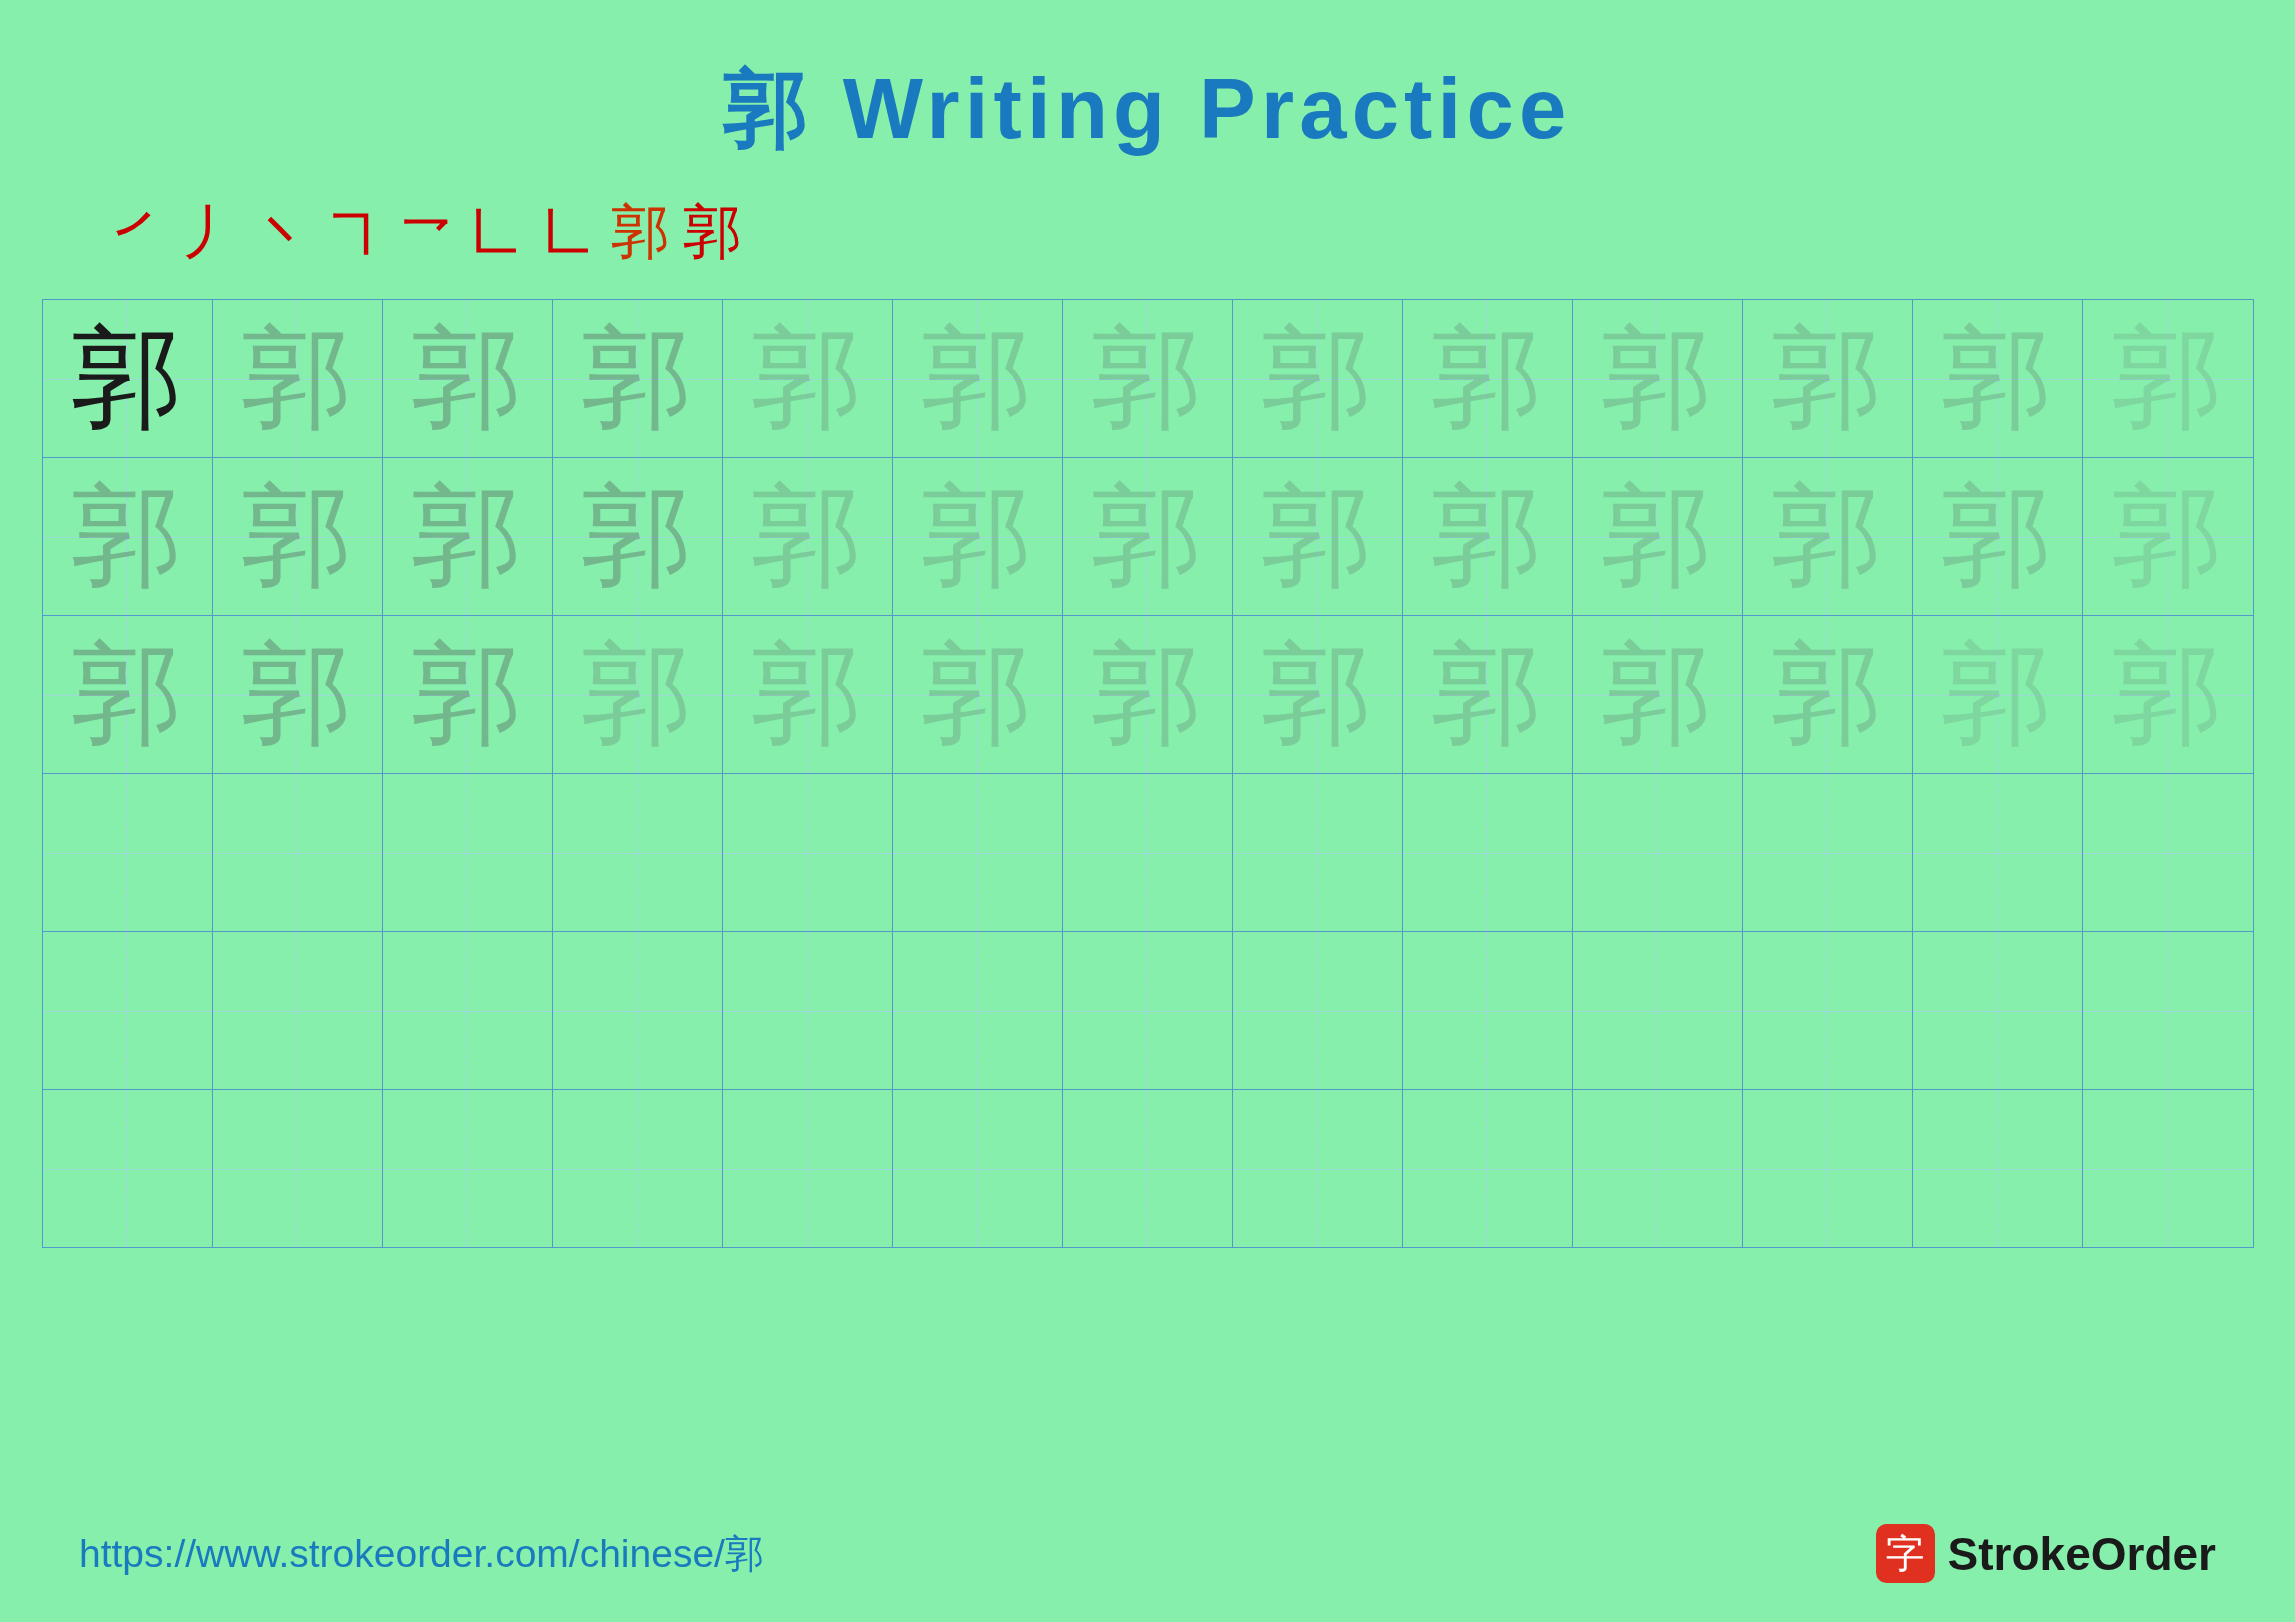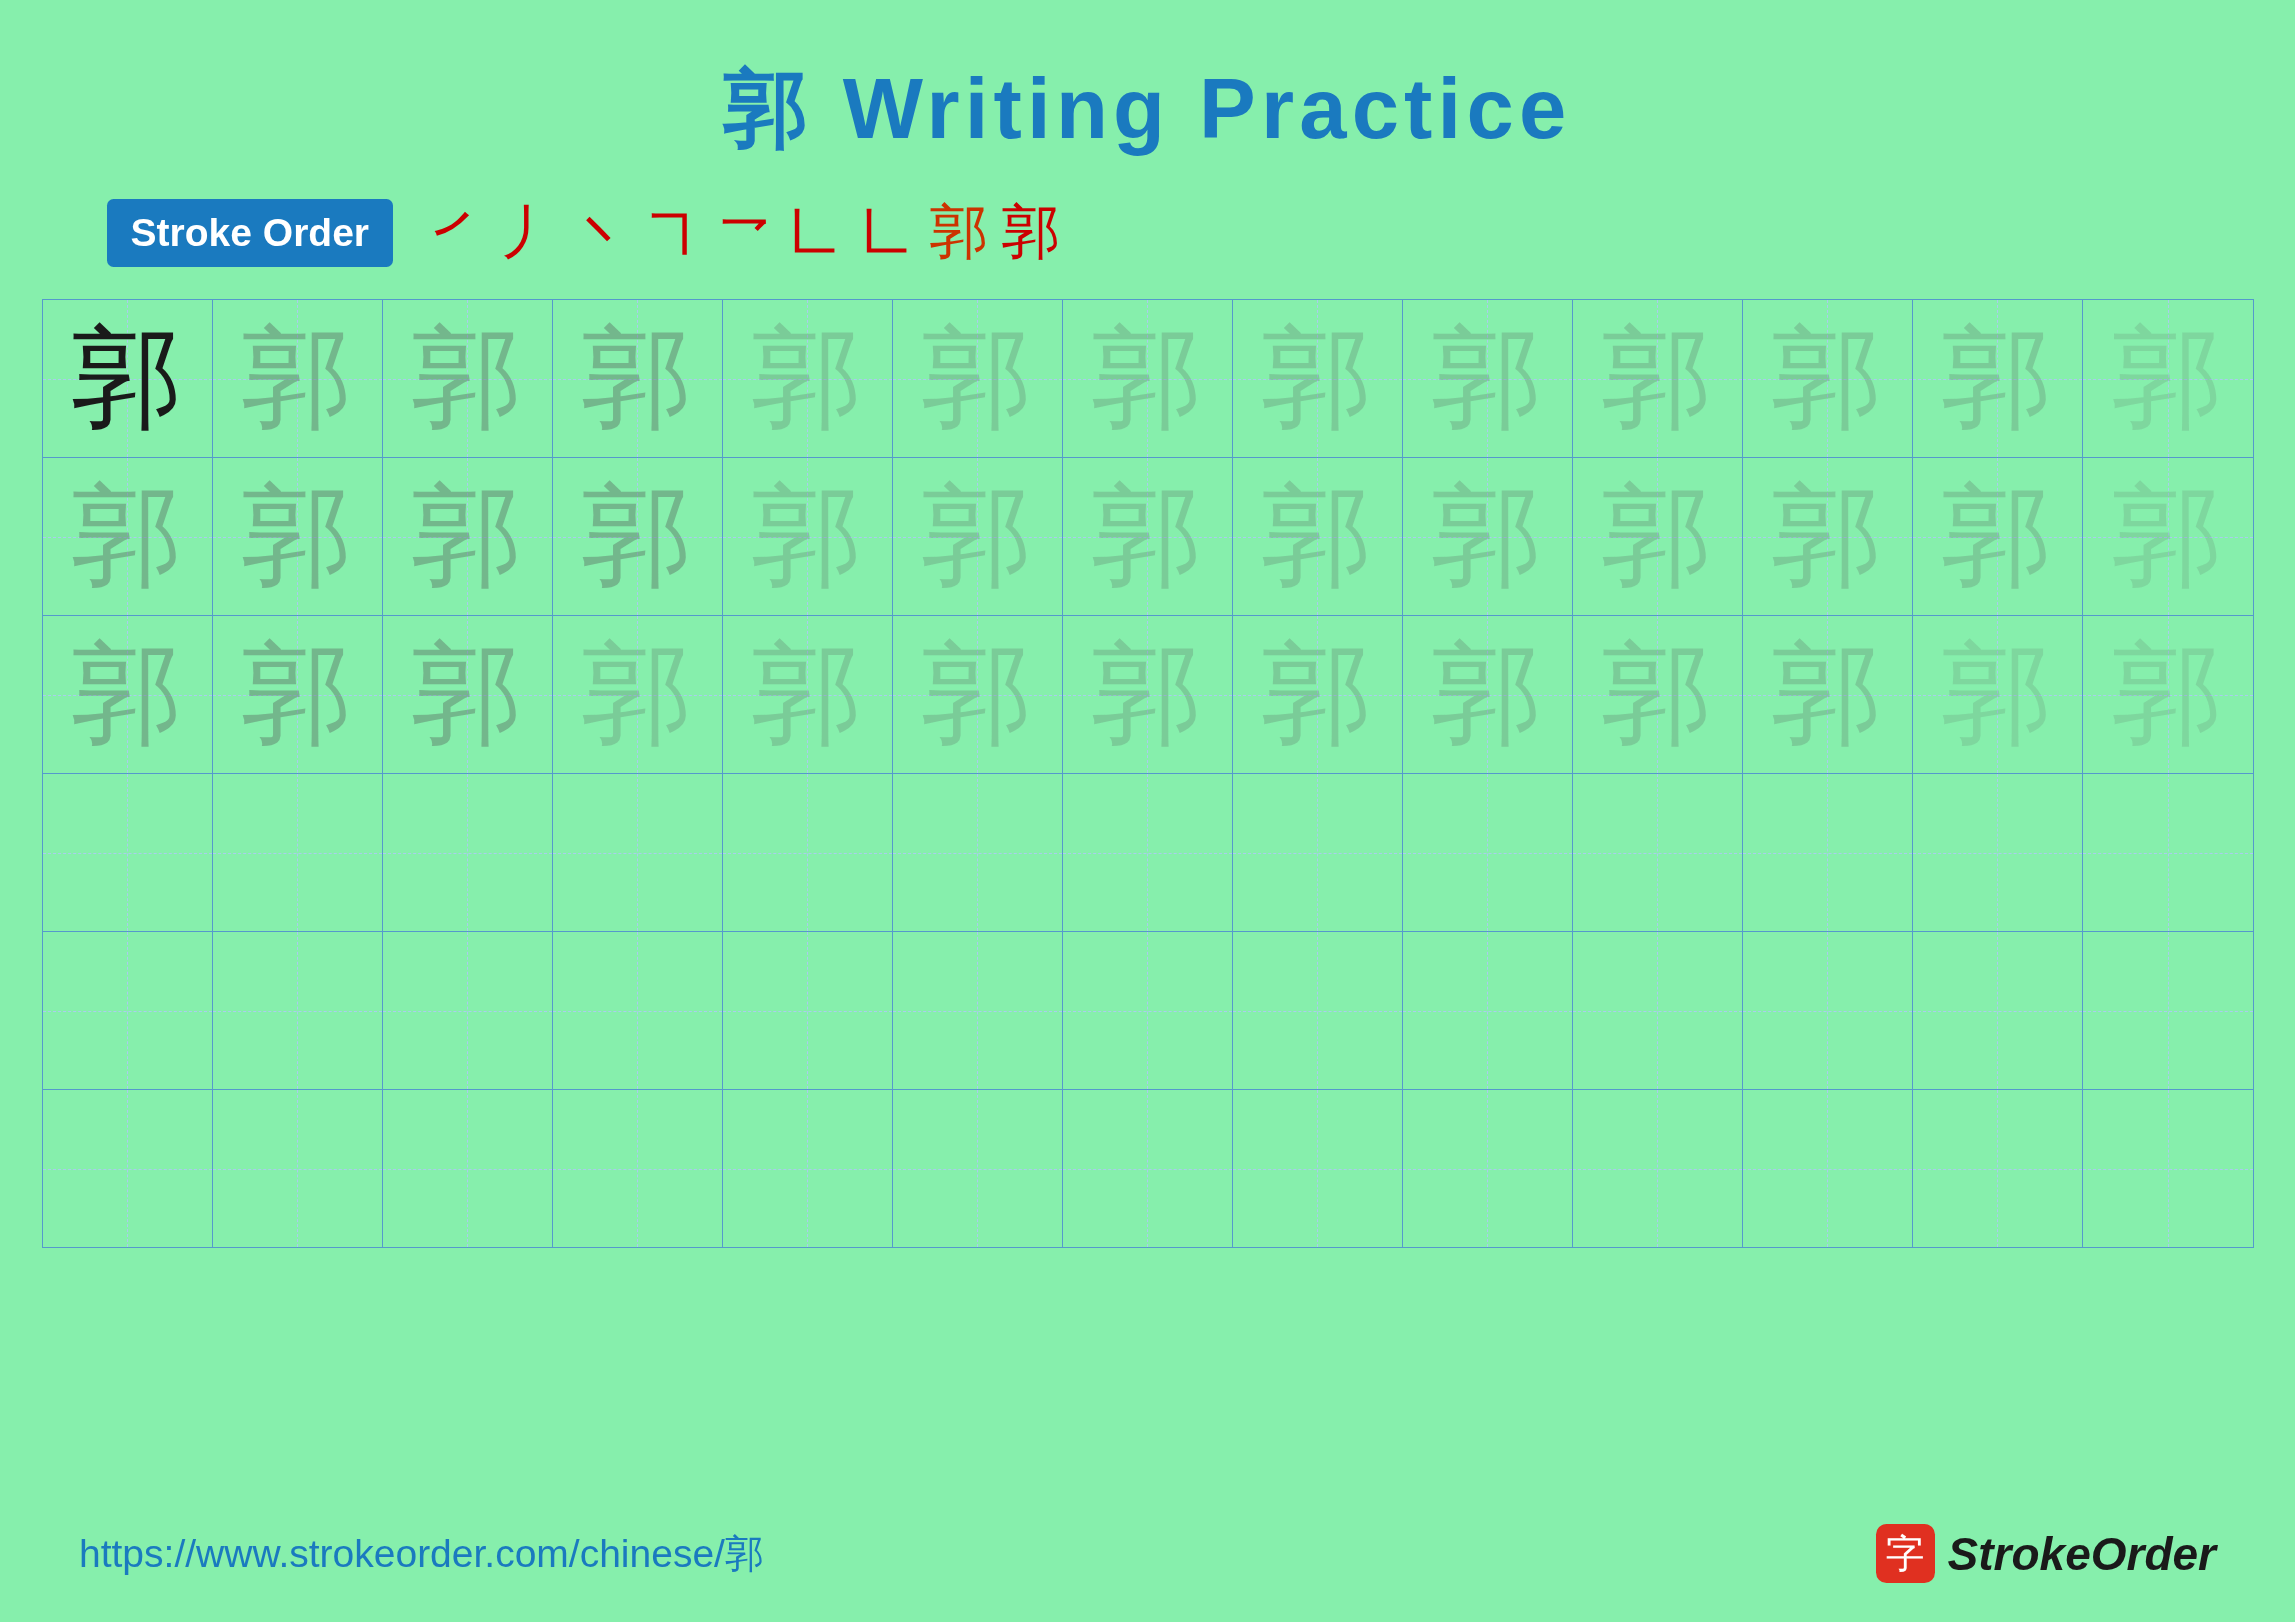--- a/index.html
+++ b/index.html
@@ -182,35 +182,33 @@
       justify-content: center;
       font-size: 39px;
       color: white;
     }
 
     .footer-brand-text {
       font-size: 46px;
       font-weight: bold;
       color: #1a1a1a;
       font-family: Arial, sans-serif;
-      font-style: italic;
     }
   </style>
 </head>
 <body>
 
 <div class="page">
 
   <div class="title">
     <span class="char">郭</span>
     <span>Writing Practice</span>
   </div>
 
   <div class="stroke-order-row">
-    <div class="stroke-order-badge">Stroke Order</div>
     <div class="stroke-sequence">
       <span>㇒</span>
       <span>㇓</span>
       <span>㇔</span>
       <span>㇕</span>
       <span>㇖</span>
       <span>㇗</span>
       <span>㇗</span>
       <span style="color:#cc3300;">郭</span>
       <span style="color:#cc0000;">郭</span>

